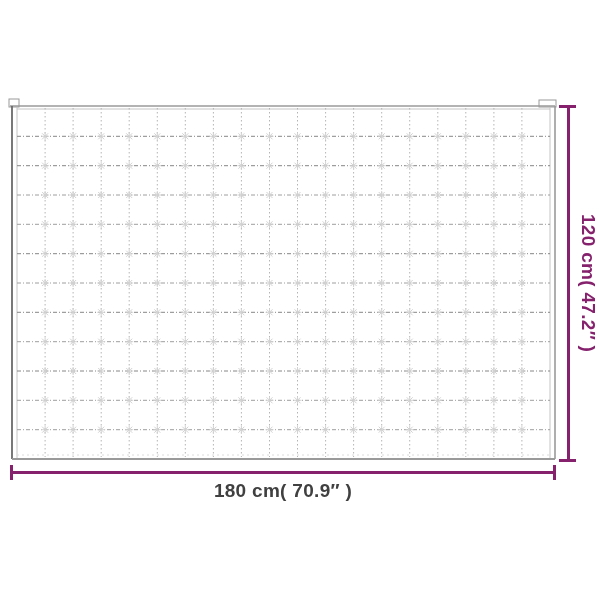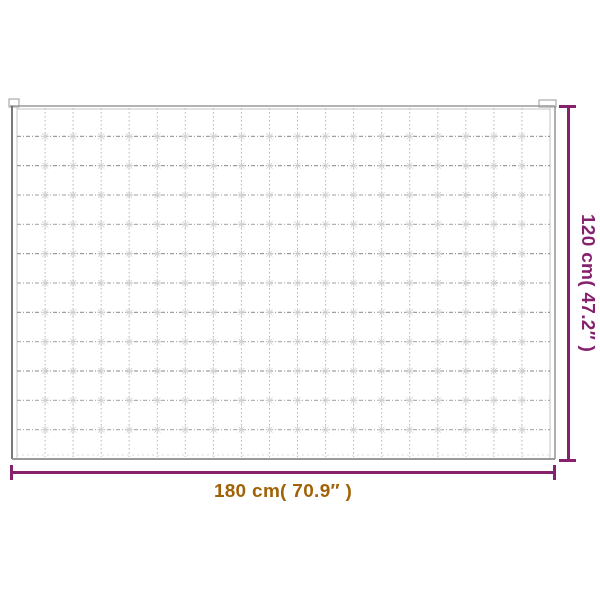--- a/index.html
+++ b/index.html
@@ -305,20 +305,20 @@
       <use href="#tuft" x="401.7" y="331.7"></use>
       <use href="#tuft" x="429.8" y="331.7"></use>
       <use href="#tuft" x="457.8" y="331.7"></use>
       <use href="#tuft" x="485.9" y="331.7"></use>
       <use href="#tuft" x="513.9" y="331.7"></use>
     </svg>
 
   <div class="dim-line dim-width-line" style="background: rgb(133, 33, 109);"></div>
   <div class="dim-cap dim-width-cap-l" style="background: rgb(133, 33, 109);"></div>
   <div class="dim-cap dim-width-cap-r" style="background: rgb(133, 33, 109);"></div>
-  <div class="dim-label width-label" style="color: #a16207;">180 cm( 70.9″ )</div>
+  <div class="dim-label width-label" style="color: #404040;">180 cm( 70.9″ )</div>
 
   <div class="dim-line dim-height-line" style="background: rgb(133, 33, 109);"></div>
   <div class="dim-cap dim-height-cap-t" style="background: rgb(133, 33, 109);"></div>
   <div class="dim-cap dim-height-cap-b" style="background: rgb(133, 33, 109);"></div>
   <div class="dim-label height-label" style="color: rgb(133, 33, 109);">120 cm( 47.2″ )</div>
 
 </div>
 
 </body></html>

